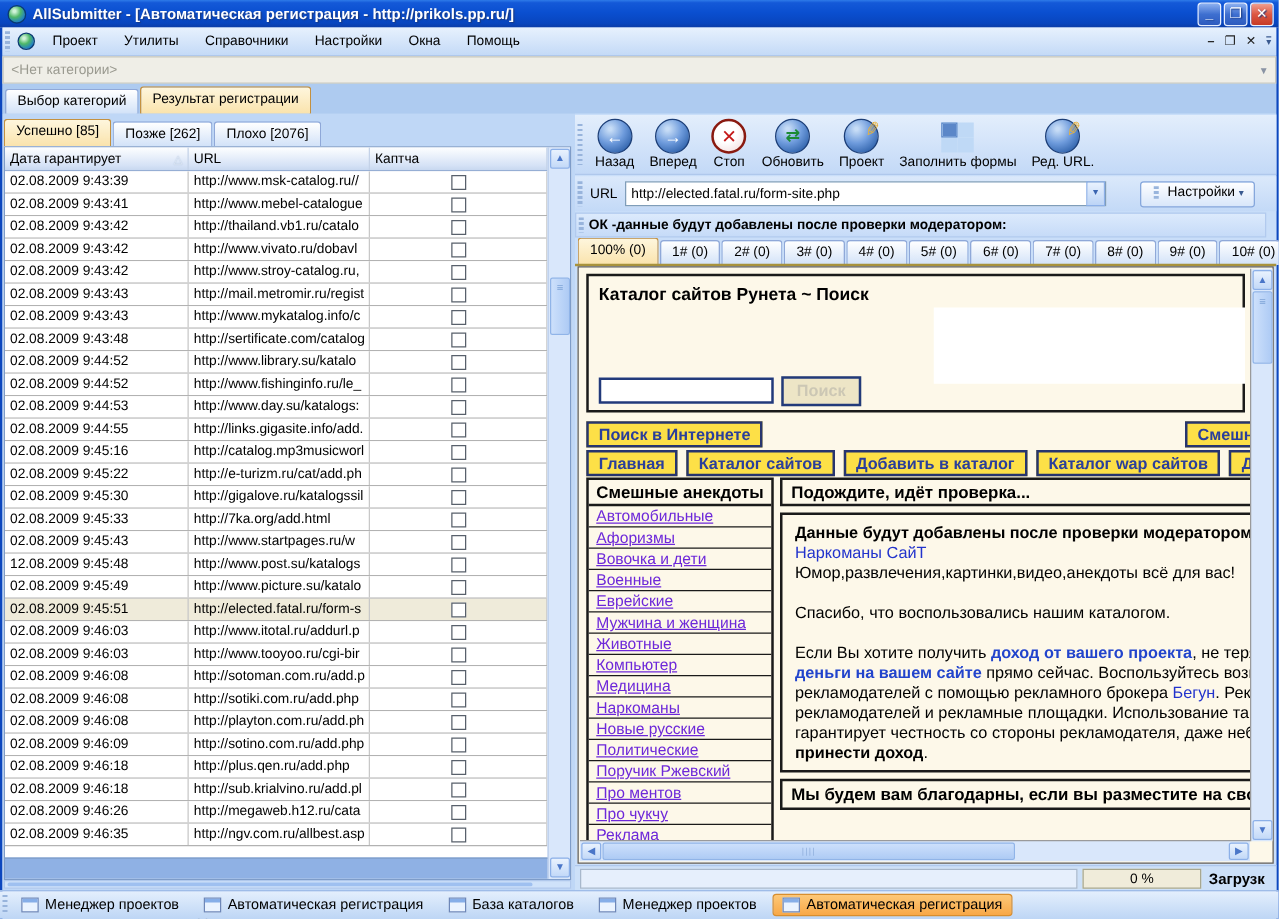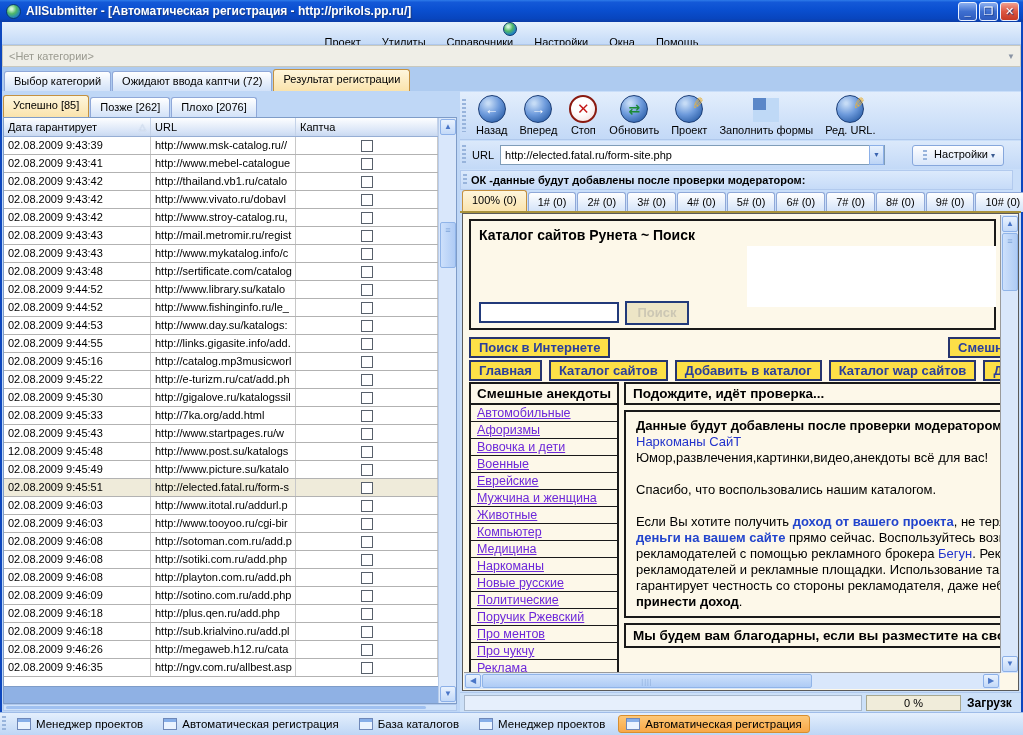--- a/index.html
+++ b/index.html
@@ -20,21 +20,21 @@
   .win-btns{margin-left:auto;display:flex;gap:2px;}
   .win-btn{width:19px;height:19px;border-radius:3px;border:1px solid #E8F0FF;
     background:linear-gradient(180deg,#8CB0F0,#3E6FD0 50%,#2E5BBE);color:#fff;
     font-size:11px;font-weight:bold;line-height:16px;text-align:center;}
   .win-btn.close{background:linear-gradient(180deg,#F0A090,#DD5742 50%,#C63A26);}
   .edge-l{left:0;top:22px;width:2px;height:713px;background:#0D47BE;}
   .edge-r{left:1021px;top:22px;width:2px;height:713px;background:#0D47BE;}
 
   .menubar{left:2px;top:22px;width:1019px;height:23px;
     background:linear-gradient(180deg,#E7F1FD,#C4DAF7);display:flex;align-items:center;
-    border-bottom:1px solid #AFC8EC;flex-direction:column;}
+    border-bottom:1px solid #AFC8EC;}
   .grip{width:4px;height:70%;margin:0 4px 0 2px;
     background:repeating-linear-gradient(180deg,#98B4DC 0 2px,transparent 2px 4px);}
   .menu-item{padding:3px 9px;cursor:default;}
   .menu-right{margin-left:auto;display:flex;align-items:center;gap:8px;padding-right:4px;
     color:#222;font-weight:bold;font-size:10px;}
   .chevron-opt{font-size:8px;color:#3A5A90;border-top:1px solid #3A5A90;line-height:8px;}
 
   .comborow{left:2px;top:45px;width:1019px;height:22px;background:#EFEEE7;
     border:1px solid #C8C8BE;display:flex;align-items:center;color:#9A9A90;padding-left:6px;}
   .combo-arrow{margin-left:auto;width:18px;text-align:center;color:#8A94A4;font-size:8px;}
@@ -210,21 +210,20 @@
 
 <div class="abs comborow">
   <span>&lt;Нет категории&gt;</span>
   <span class="combo-arrow">▼</span>
 </div>
 
 <div class="abs maintabs tabs-strip">
 
     <span class="tab">Выбор категорий</span>
 
-    <span class="tab">Ожидают ввода каптчи (72)</span>
 
     <span class="tab active">Результат регистрации</span>
 
 </div>
 
 <div class="abs workspace">
 
   <div class="left-panel">
     <div class="subtabs tabs-strip">
 

